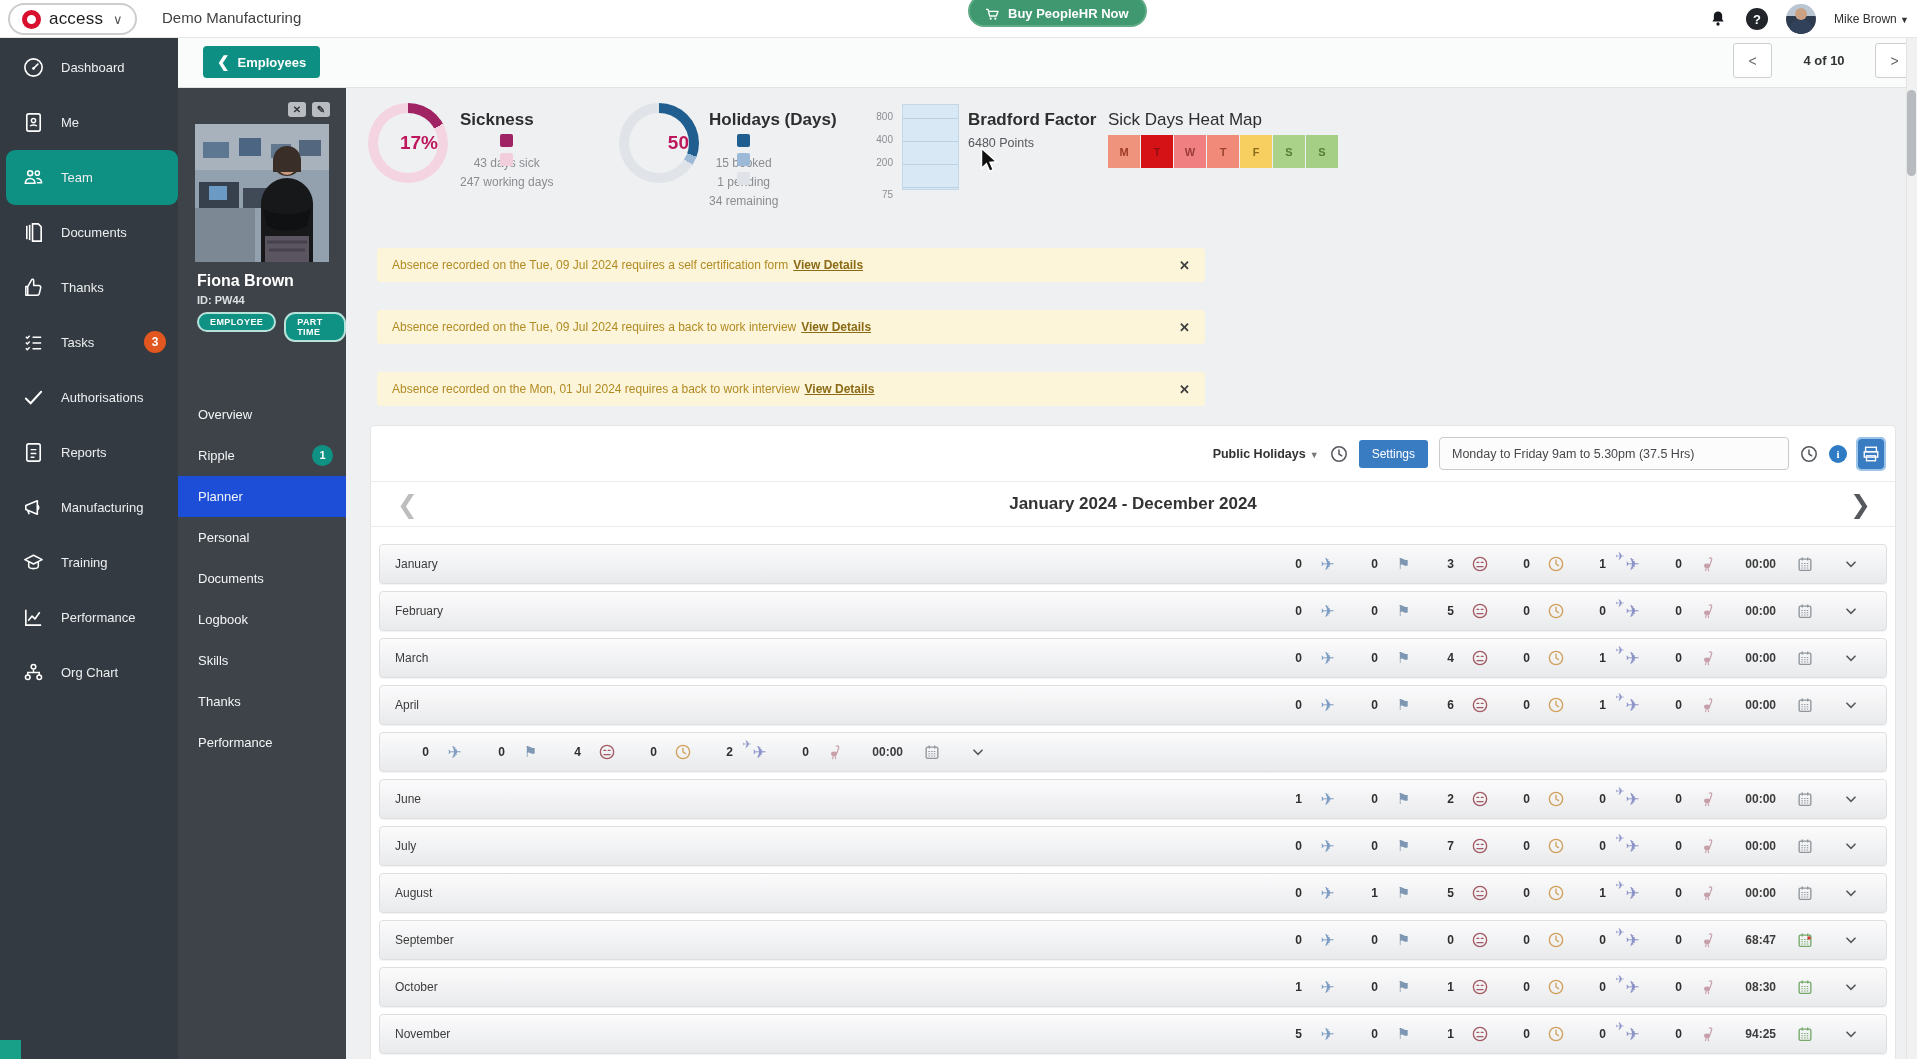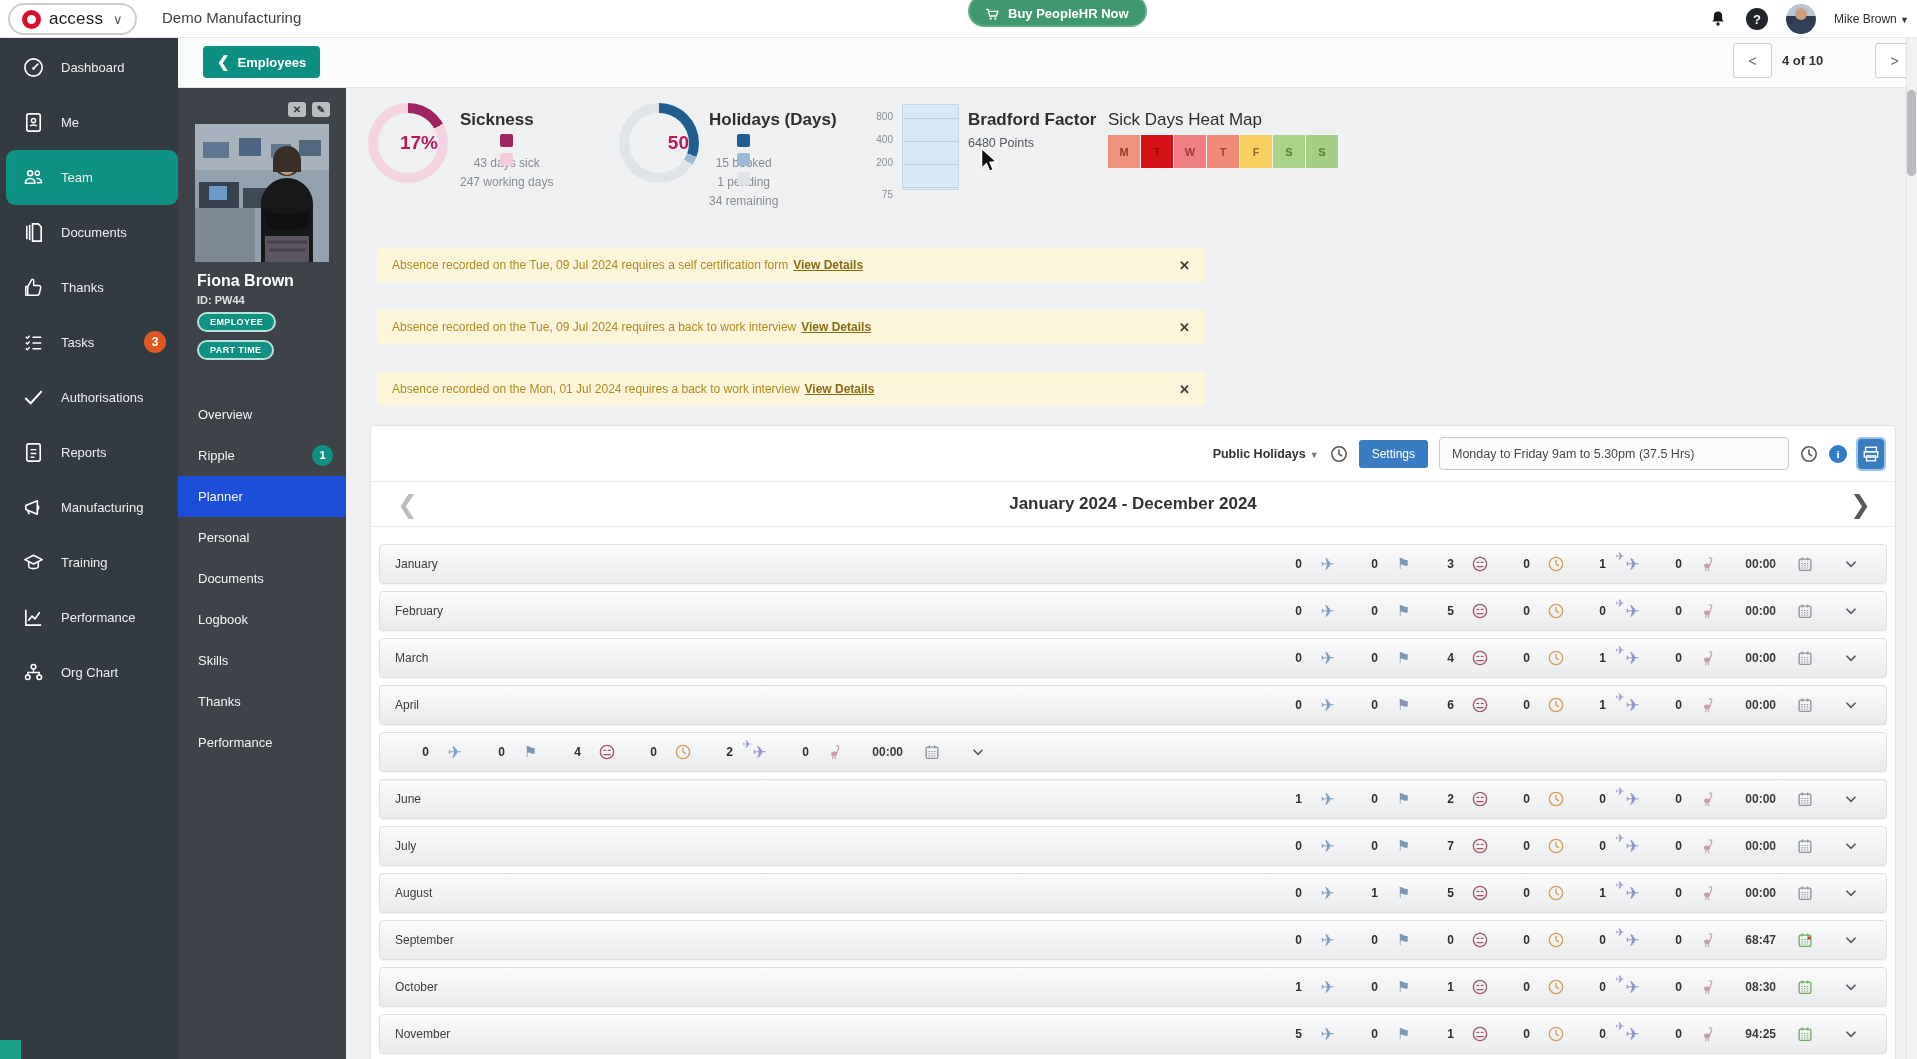--- a/index.html
+++ b/index.html
@@ -22,38 +22,38 @@
   .avatar::after{content:"";position:absolute;left:4px;top:16px;width:22px;height:14px;border-radius:8px 8px 0 0;background:#31415a;}
   .user-name{font-size:12px;color:#2e2e2e;white-space:nowrap;}
   .user-name .car{font-size:9px;color:#333;}
 
   
   .page-toolbar{position:absolute;left:178px;top:38px;width:1739px;height:50px;background:#fafbfb;border-bottom:1px solid #e2e3e4;z-index:4;}
   .back-btn{position:absolute;left:25px;top:8px;height:32px;padding:0 14px;background:#0e8f84;border-radius:4px;color:#fff;font-size:13px;font-weight:bold;display:flex;align-items:center;gap:8px;}
   .back-btn .bk{font-size:15px;font-weight:bold;}
   .pag-btn{position:absolute;top:5px;width:39px;height:35px;background:#fff;border:1px solid #cfcfcf;border-radius:3px;color:#666;font-size:14px;display:flex;align-items:center;justify-content:center;}
   .pag-prev{left:1555px;} .pag-next{left:1697px;}
-  .pag-label{position:absolute;left:1604px;top:15px;width:84px;text-align:left;font-size:13px;font-weight:bold;color:#333;}
+  .pag-label{position:absolute;left:1604px;top:15px;width:84px;text-align:center;font-size:13px;font-weight:bold;color:#333;}
 
   
   .sidebar{position:absolute;left:0;top:38px;width:178px;height:1021px;background:#333a41;padding-top:2px;z-index:5;}
   .side-item{position:relative;height:55px;display:flex;align-items:center;padding-left:22px;color:#eceef0;font-size:13px;cursor:default;}
   .side-item .s-ico{width:23px;height:23px;margin-right:16px;color:#fff;flex:0 0 23px;}
   .side-item .s-ico svg{width:23px;height:23px;display:block;}
   .side-item.active{background:#0e9183;border-radius:9px;margin-left:6px;padding-left:16px;}
   .s-badge{position:absolute;right:12px;top:16px;width:22px;height:22px;border-radius:50%;background:#e2571f;color:#fff;font-size:12px;font-weight:bold;display:flex;align-items:center;justify-content:center;}
 
   
   .emp{position:absolute;left:178px;top:88px;width:168px;height:971px;background:#3d4349;color:#fff;z-index:4;}
   .mini-btns{position:absolute;right:16px;top:14px;display:flex;gap:6px;}
   .mini-btn{width:18px;height:15px;background:#b9bdc1;border-radius:3px;color:#2e3339;font-size:10px;line-height:15px;text-align:center;font-weight:bold;}
   .photo{position:absolute;left:17px;top:36px;width:134px;height:138px;background:#8e9aa8;overflow:hidden;}
   .emp-name{position:absolute;left:19px;top:184px;font-size:16px;font-weight:bold;}
   .emp-id{position:absolute;left:19px;top:206px;font-size:11px;font-weight:bold;color:#dde1e4;}
-  .emp-badges{position:absolute;left:19px;top:224px;display:flex;flex-direction:column;gap:8px;align-items:flex-start;text-align:center;}
+  .emp-badges{position:absolute;left:19px;top:224px;display:flex;flex-direction:row;gap:8px;align-items:flex-start;}
   .pill{padding:3px 11px;border:2px solid #b7e2da;border-radius:11px;background:#0f9184;font-size:9px;font-weight:bold;letter-spacing:.4px;}
   .emp-tabs{position:absolute;left:0;top:306px;width:168px;}
   .emp-tab{position:relative;height:41px;line-height:41px;padding-left:20px;font-size:13px;color:#f3f5f6;}
   .emp-tab.active{background:#1d4ed8;}
   .r-badge{position:absolute;right:13px;top:10px;width:21px;height:21px;border-radius:50%;background:#0f9184;color:#fff;font-size:11px;font-weight:bold;text-align:center;line-height:21px;}
 
   
   .main{position:absolute;left:346px;top:88px;width:1571px;height:971px;}
 
   .donut{position:absolute;width:80px;height:80px;border-radius:50%;}

